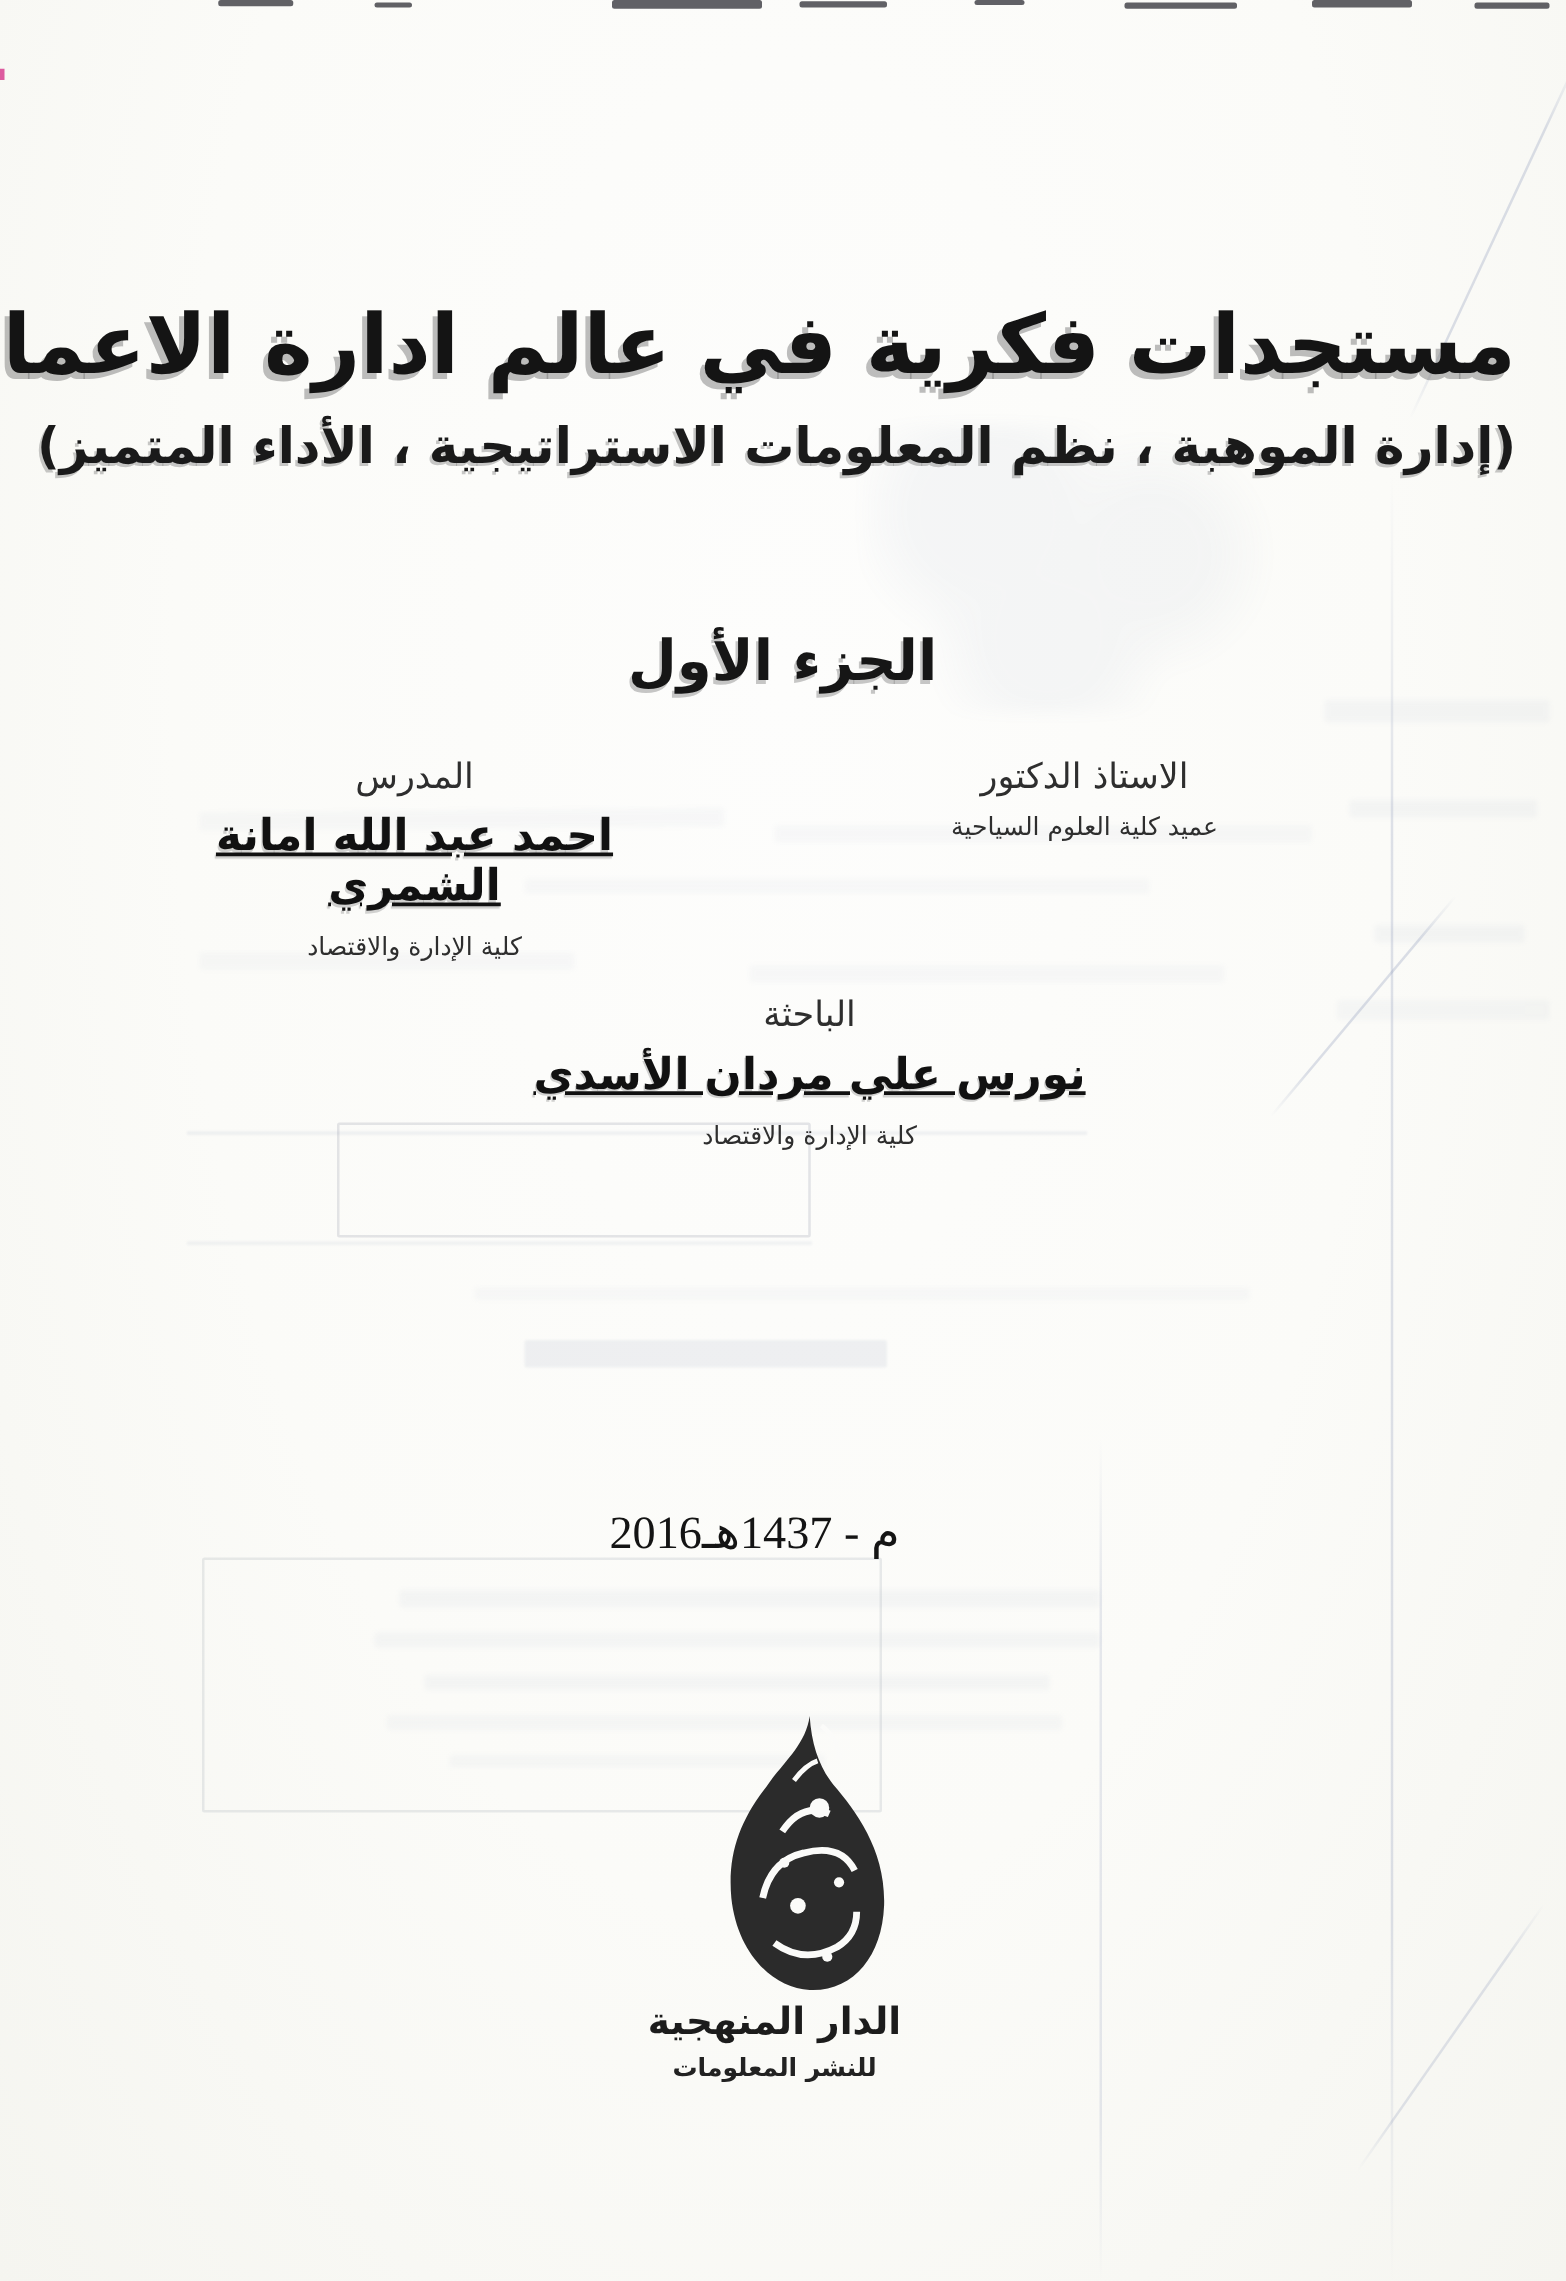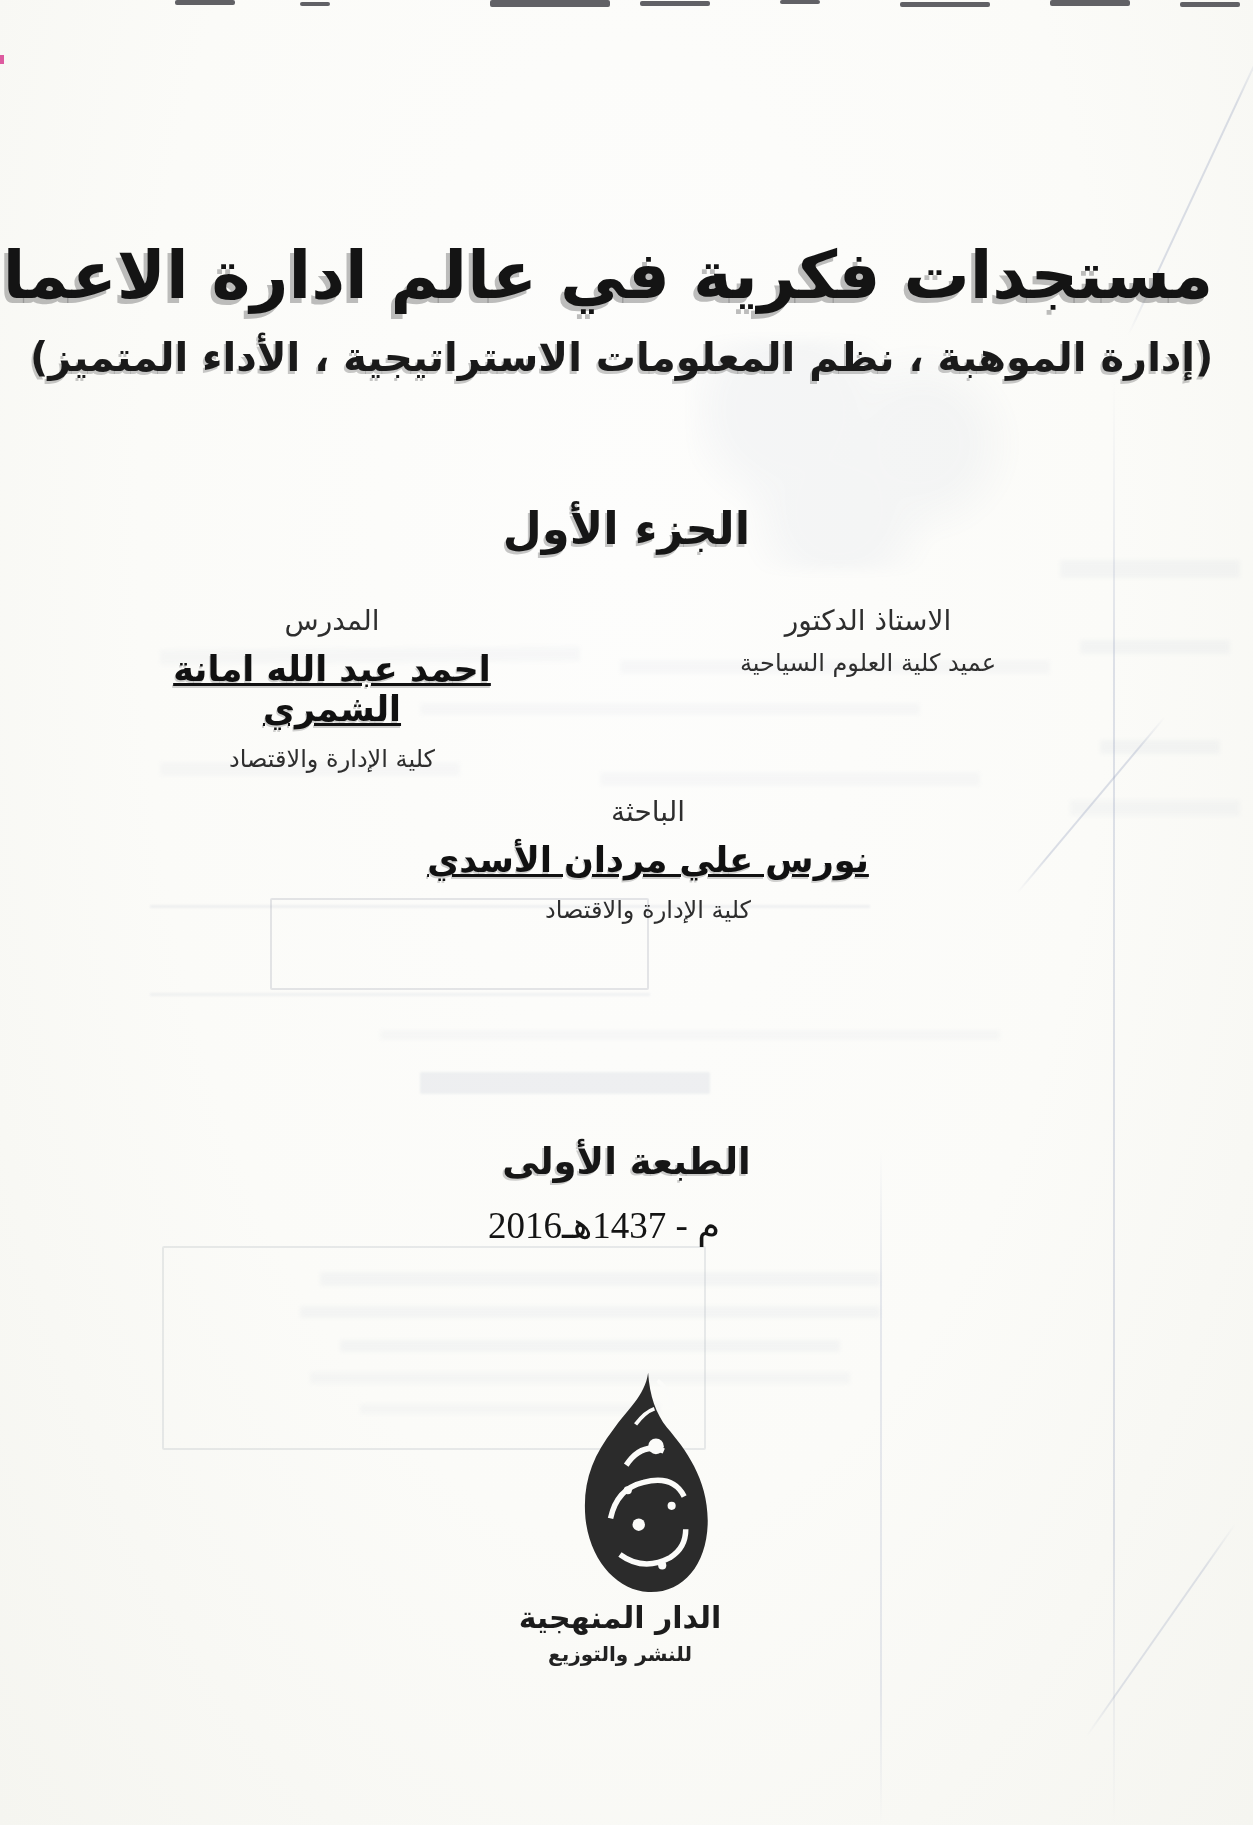--- a/index.html
+++ b/index.html
@@ -31,21 +31,21 @@
     text-align:center;font-size:45px;font-weight:700;
     color:#161616;text-shadow:-2px 3px 0 rgba(130,130,130,.45);
   }
   .author-block{position:absolute;text-align:center;}
   .author-professor{top:604px;right:170px;width:430px;}
   .author-lecturer{top:604px;right:706px;width:430px;}
   .author-researcher{top:795px;right:355px;width:500px;}
   .role{font-size:28px;color:#2e2e2e;margin-bottom:12px;}
   .name{font-size:35px;font-weight:800;color:#111;margin-bottom:16px;
         text-shadow:-1px 2px 0 rgba(130,130,130,.35);text-decoration:underline;}
-  .affil{font-size:24px;color:#2e2e2e;}
+  .affil{font-size:20px;color:#2e2e2e;}
   .edition-label{
     position:absolute;top:1140px;left:0;right:0;
     text-align:center;font-size:37px;font-weight:800;
     text-shadow:-2px 2px 0 rgba(120,120,120,.35);
   }
   .edition-date{
     position:absolute;top:1204px;left:0;right:45px;
     text-align:center;font-size:37px;font-weight:400;
     font-family:"Liberation Serif","DejaVu Serif",serif;
     direction:ltr;color:#141414;
@@ -132,34 +132,33 @@
     <div class="name">احمد عبد الله امانة الشمري</div>
     <div class="affil">كلية الإدارة والاقتصاد</div>
   </div>
 
   <div class="author-block author-researcher">
     <div class="role">الباحثة</div>
     <div class="name">نورس علي مردان الأسدي</div>
     <div class="affil">كلية الإدارة والاقتصاد</div>
   </div>
 
-  <div class="edition-label">الطبعة الأولى</div>
   <div class="edition-date">2016م - 1437هـ</div>
 
   <div class="logo-wrap">
     <svg width="160" height="235" viewBox="0 0 100 150">
       <path d="M52 3 C 50 18, 38 27, 30 39 C 16 57, 10 74, 12 96 C 15 124, 33 142, 52 143 C 74 144, 89 126, 90 100 C 91 72, 76 52, 64 38 C 57 29, 53 18, 52 3 Z" fill="#2b2b2b"></path>
       <path d="M58 8 q9 7 9 17" stroke="#fbfbf9" stroke-width="2.5" fill="none"></path>
       <circle cx="57" cy="50" r="5" fill="#fbfbf9"></circle>
       <path d="M38 62 q10 -15 24 -9" stroke="#fbfbf9" stroke-width="3.5" fill="none"></path>
       <path d="M28 96 q4 -19 21 -23 q19 -5 26 9" stroke="#fbfbf9" stroke-width="3.5" fill="none"></path>
       <circle cx="46" cy="100" r="4" fill="#fbfbf9"></circle>
       <path d="M34 119 q15 11 32 2 q10 -6 10 -18" stroke="#fbfbf9" stroke-width="3.5" fill="none"></path>
       <circle cx="39" cy="78" r="2.6" fill="#fbfbf9"></circle>
       <circle cx="67" cy="88" r="2.6" fill="#fbfbf9"></circle>
       <circle cx="61" cy="126" r="2.6" fill="#fbfbf9"></circle>
       <path d="M44 36 q6 -8 12 -10" stroke="#fbfbf9" stroke-width="2.5" fill="none"></path>
     </svg>
   </div>
   <div class="publisher-name">الدار المنهجية</div>
-  <div class="publisher-tagline">للنشر والتوزيع</div>
+  <div class="publisher-tagline">للنشر المعلومات</div>
 
 </div>
 
 </body></html>

